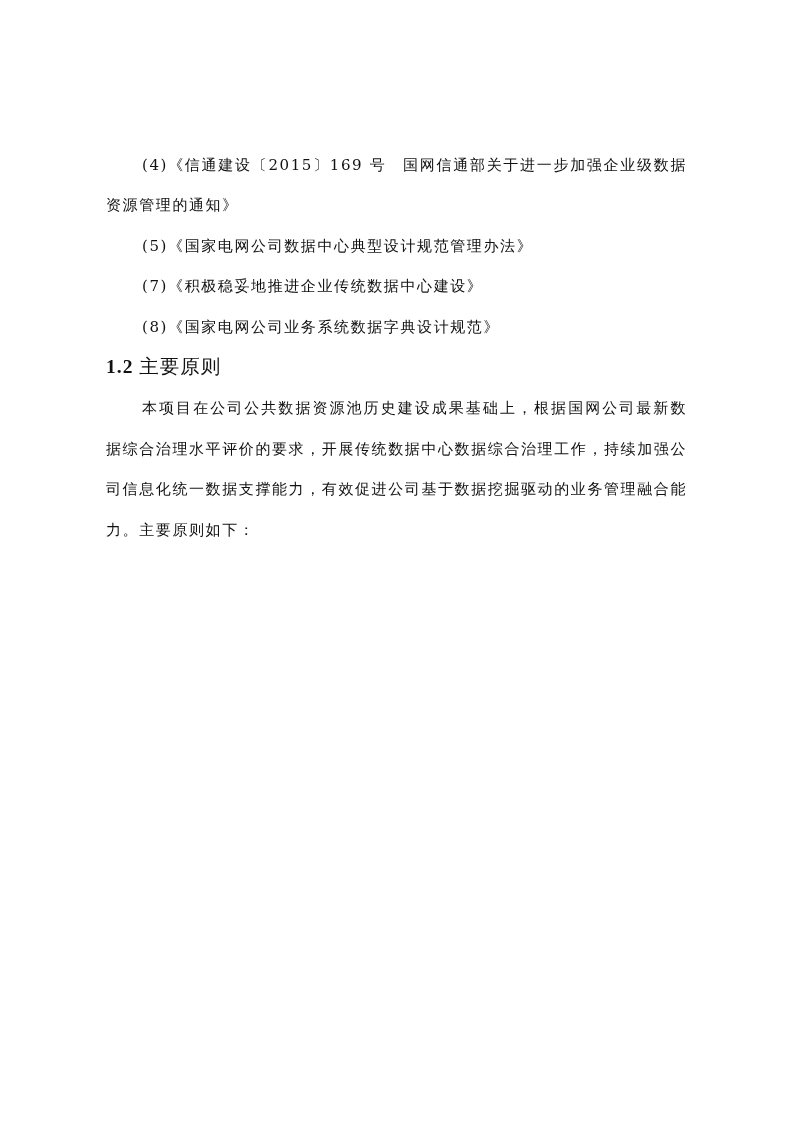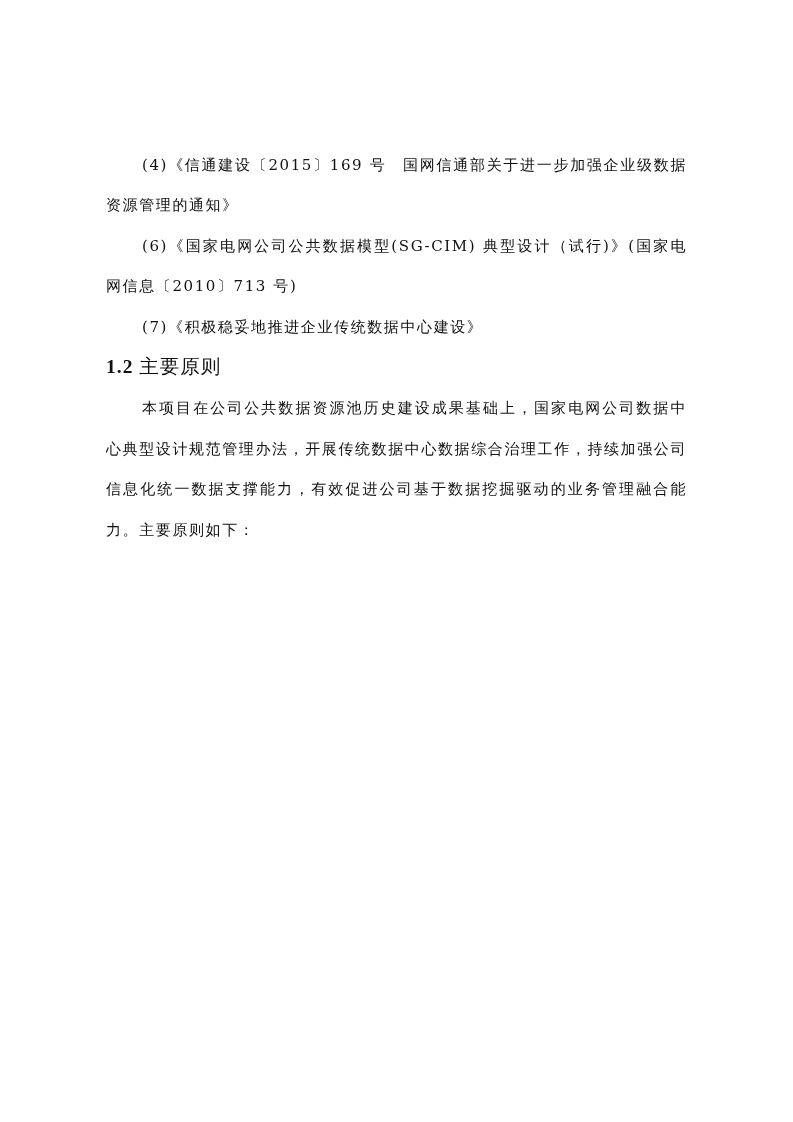--- a/index.html
+++ b/index.html
@@ -14,19 +14,20 @@
              font-size: 19.5px; line-height: 40.4px; margin: 0; letter-spacing: 1px; }
   .heading .num { font-weight: bold; }
   .heading .txt { font-weight: normal; font-family: Liberation Mono, monospace; }
   .quote-indent { text-indent: 1.2em; }
 </style>
 </head>
 <body>
 
 <div class="page">
   <p class="p indent-ref"><span>(4)</span><span>《信通建设〔2015〕169 号　国网信通部关于进一步加强企业级数据资源管理的通知》</span></p>
-  <p class="p indent-ref"><span>(6)</span><span>《国家电网公司公共数据模型(SG-CIM) 典型设计（试行)》(国家电网信息〔2010〕713 号)</span></p>
+  <p class="p indent-ref"><span>(5)</span><span>《国家电网公司数据中心典型设计规范管理办法》</span></p>
   <p class="p indent-ref"><span>(7)</span><span>《积极稳妥地推进企业传统数据中心建设》</span></p>
+  <p class="p indent-ref"><span>(8)</span><span>《国家电网公司业务系统数据字典设计规范》</span></p>
 
   <h2 class="heading"><span class="num">1.2</span> <span class="txt">主要原则</span></h2>
 
-  <p class="p indent">本项目在公司公共数据资源池历史建设成果基础上，国家电网公司数据中心典型设计规范管理办法，开展传统数据中心数据综合治理工作，持续加强公司信息化统一数据支撑能力，有效促进公司基于数据挖掘驱动的业务管理融合能力。主要原则如下：</p>
+  <p class="p indent">本项目在公司公共数据资源池历史建设成果基础上，根据国网公司最新数据综合治理水平评价的要求，开展传统数据中心数据综合治理工作，持续加强公司信息化统一数据支撑能力，有效促进公司基于数据挖掘驱动的业务管理融合能力。主要原则如下：</p>
 </div>
 
 </body></html>

